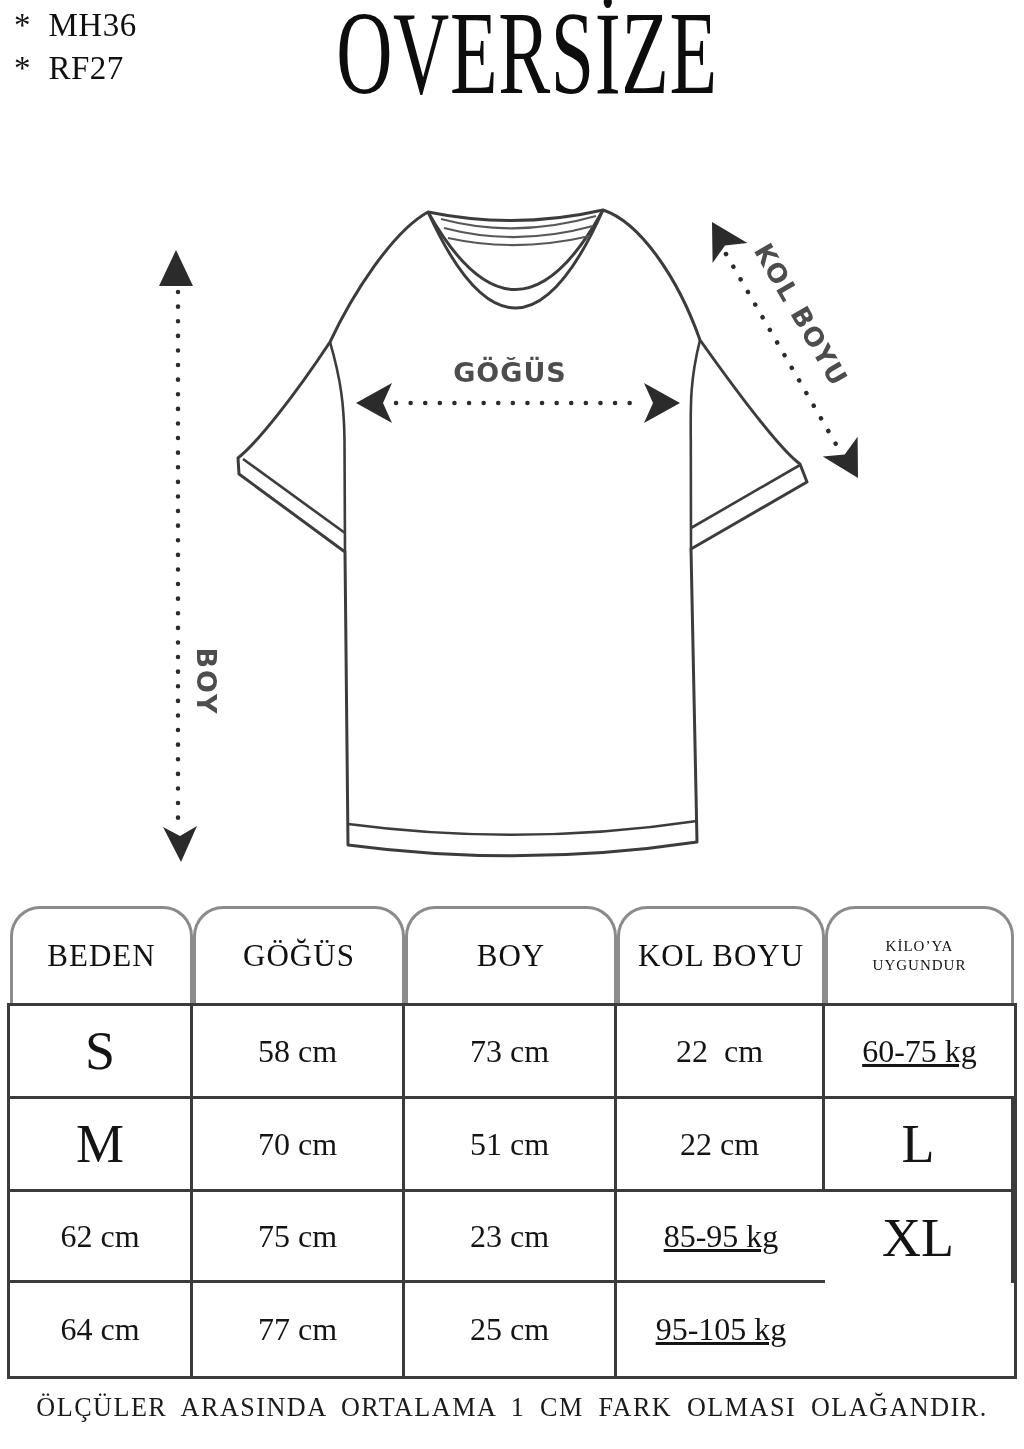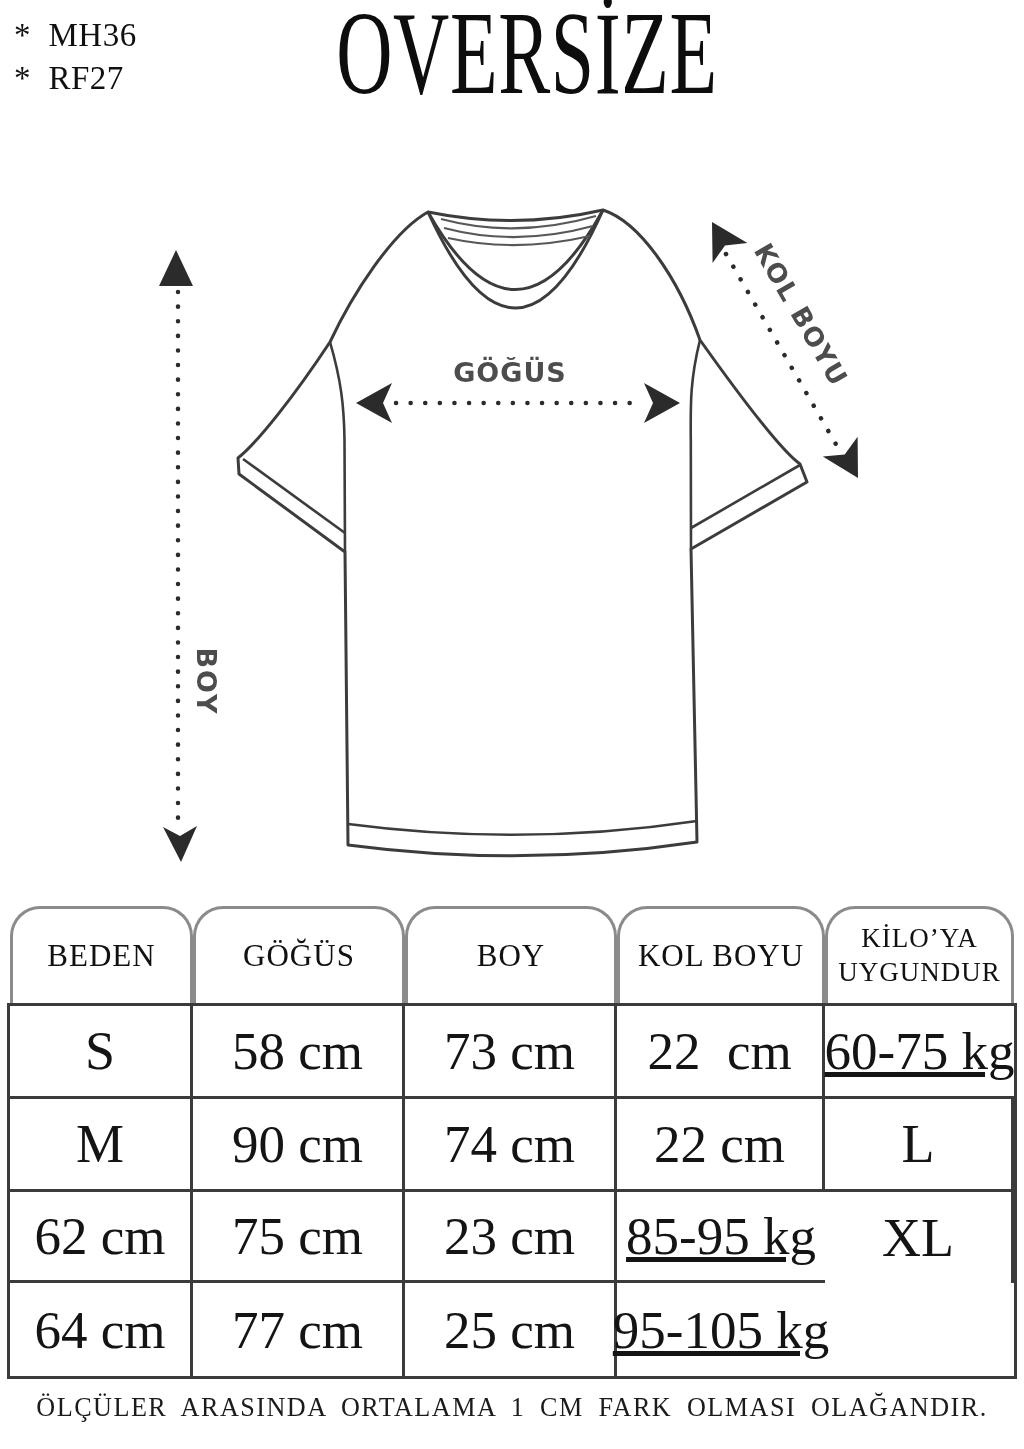--- a/index.html
+++ b/index.html
@@ -11,21 +11,21 @@
     background: #ffffff;
     overflow: hidden;
     font-family: "Liberation Serif", "DejaVu Serif", serif;
     color: #161616;
   }
 
   
   .codes {
     position: absolute;
     left: 14px;
-    top: 14px;
+    top: 4px;
     font-size: 33px;
     line-height: 1.30;
     letter-spacing: 0.5px;
     color: #101010;
   }
   .code-line { white-space: pre; }
 
   
   .title {
     position: absolute;
@@ -71,41 +71,41 @@
     justify-content: center;
     text-align: center;
     font-size: 31px;
     letter-spacing: 1px;
     color: #111111;
   }
   .tomb-beden { left: 10px;  width: 183px; }
   .tomb-gogus { left: 193px; width: 212px; }
   .tomb-boy   { left: 405px; width: 212px; }
   .tomb-kol   { left: 617px; width: 208px; }
-  .tomb-kilo  { left: 825px; width: 189px; font-size: 27px; line-height: 1.25; padding: 0 26px; }
+  .tomb-kilo  { left: 825px; width: 189px; font-size: 15px; line-height: 1.25; padding: 0 26px; }
 
   .tbody {
     position: absolute;
     left: 7px;
     top: 1003px;
     width: 1010px;
     height: 376px;
     border: 3px solid #3b3b3b;
     display: grid;
     grid-template-columns: 183px 212px 212px 208px 189px;
     grid-template-rows: 93px 93px 91px 93px;
     background: #ffffff;
   }
   .td {
     border-right: 3px solid #3b3b3b;
     border-bottom: 3px solid #3b3b3b;
     display: flex;
     align-items: center;
     justify-content: center;
-    font-size: 53px;
+    font-size: 32px;
     color: #141414;
     white-space: pre;
   }
   .td.size { font-size: 54px; }
   .td.last-col { border-right: none; text-decoration: underline; }
   .td.last-row { border-bottom: none; }
 
   
   .footer-note {
     position: absolute;
@@ -197,22 +197,22 @@
   <div class="tomb tomb-kilo">KİLO’YA UYGUNDUR</div>
 
   <div class="tbody">
     <div class="td size">S</div>
     <div class="td">58 cm</div>
     <div class="td">73 cm</div>
     <div class="td">22  cm</div>
     <div class="td last-col">60-75 kg</div>
 
     <div class="td size">M</div>
-    <div class="td">90 cm</div>
-    <div class="td">74 cm</div>
+    <div class="td">70 cm</div>
+    <div class="td">51 cm</div>
     <div class="td">22 cm</div>
 
     <div class="td size">L</div>
     <div class="td">62 cm</div>
     <div class="td">75 cm</div>
     <div class="td">23 cm</div>
     <div class="td last-col">85-95 kg</div>
 
     <div class="td size last-row">XL</div>
     <div class="td last-row">64 cm</div>

